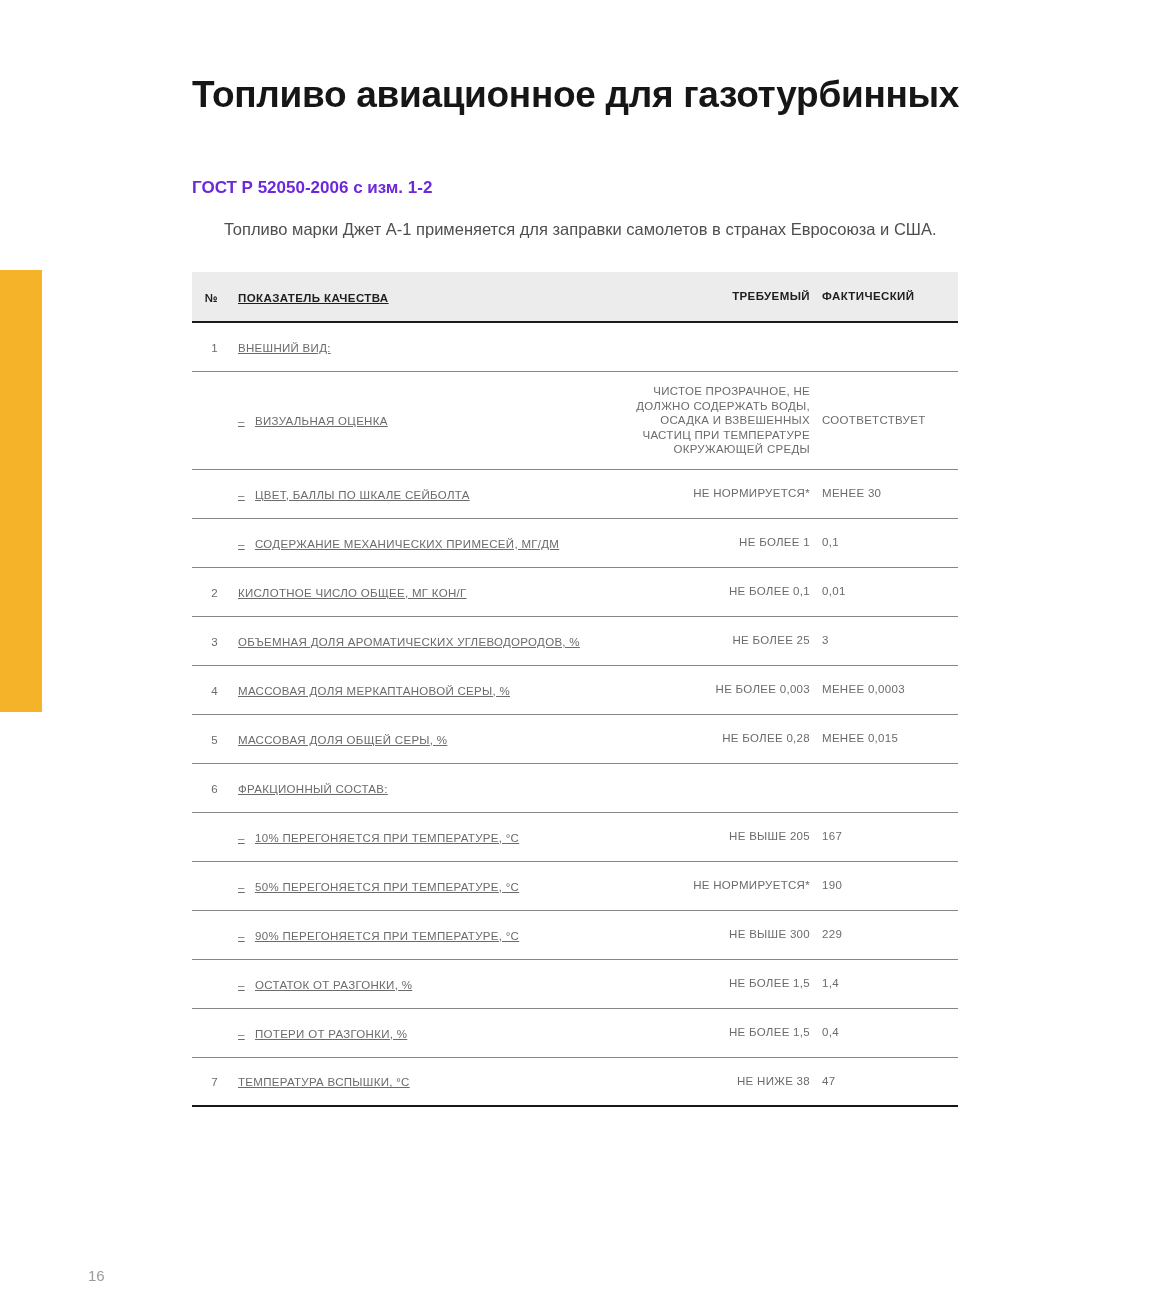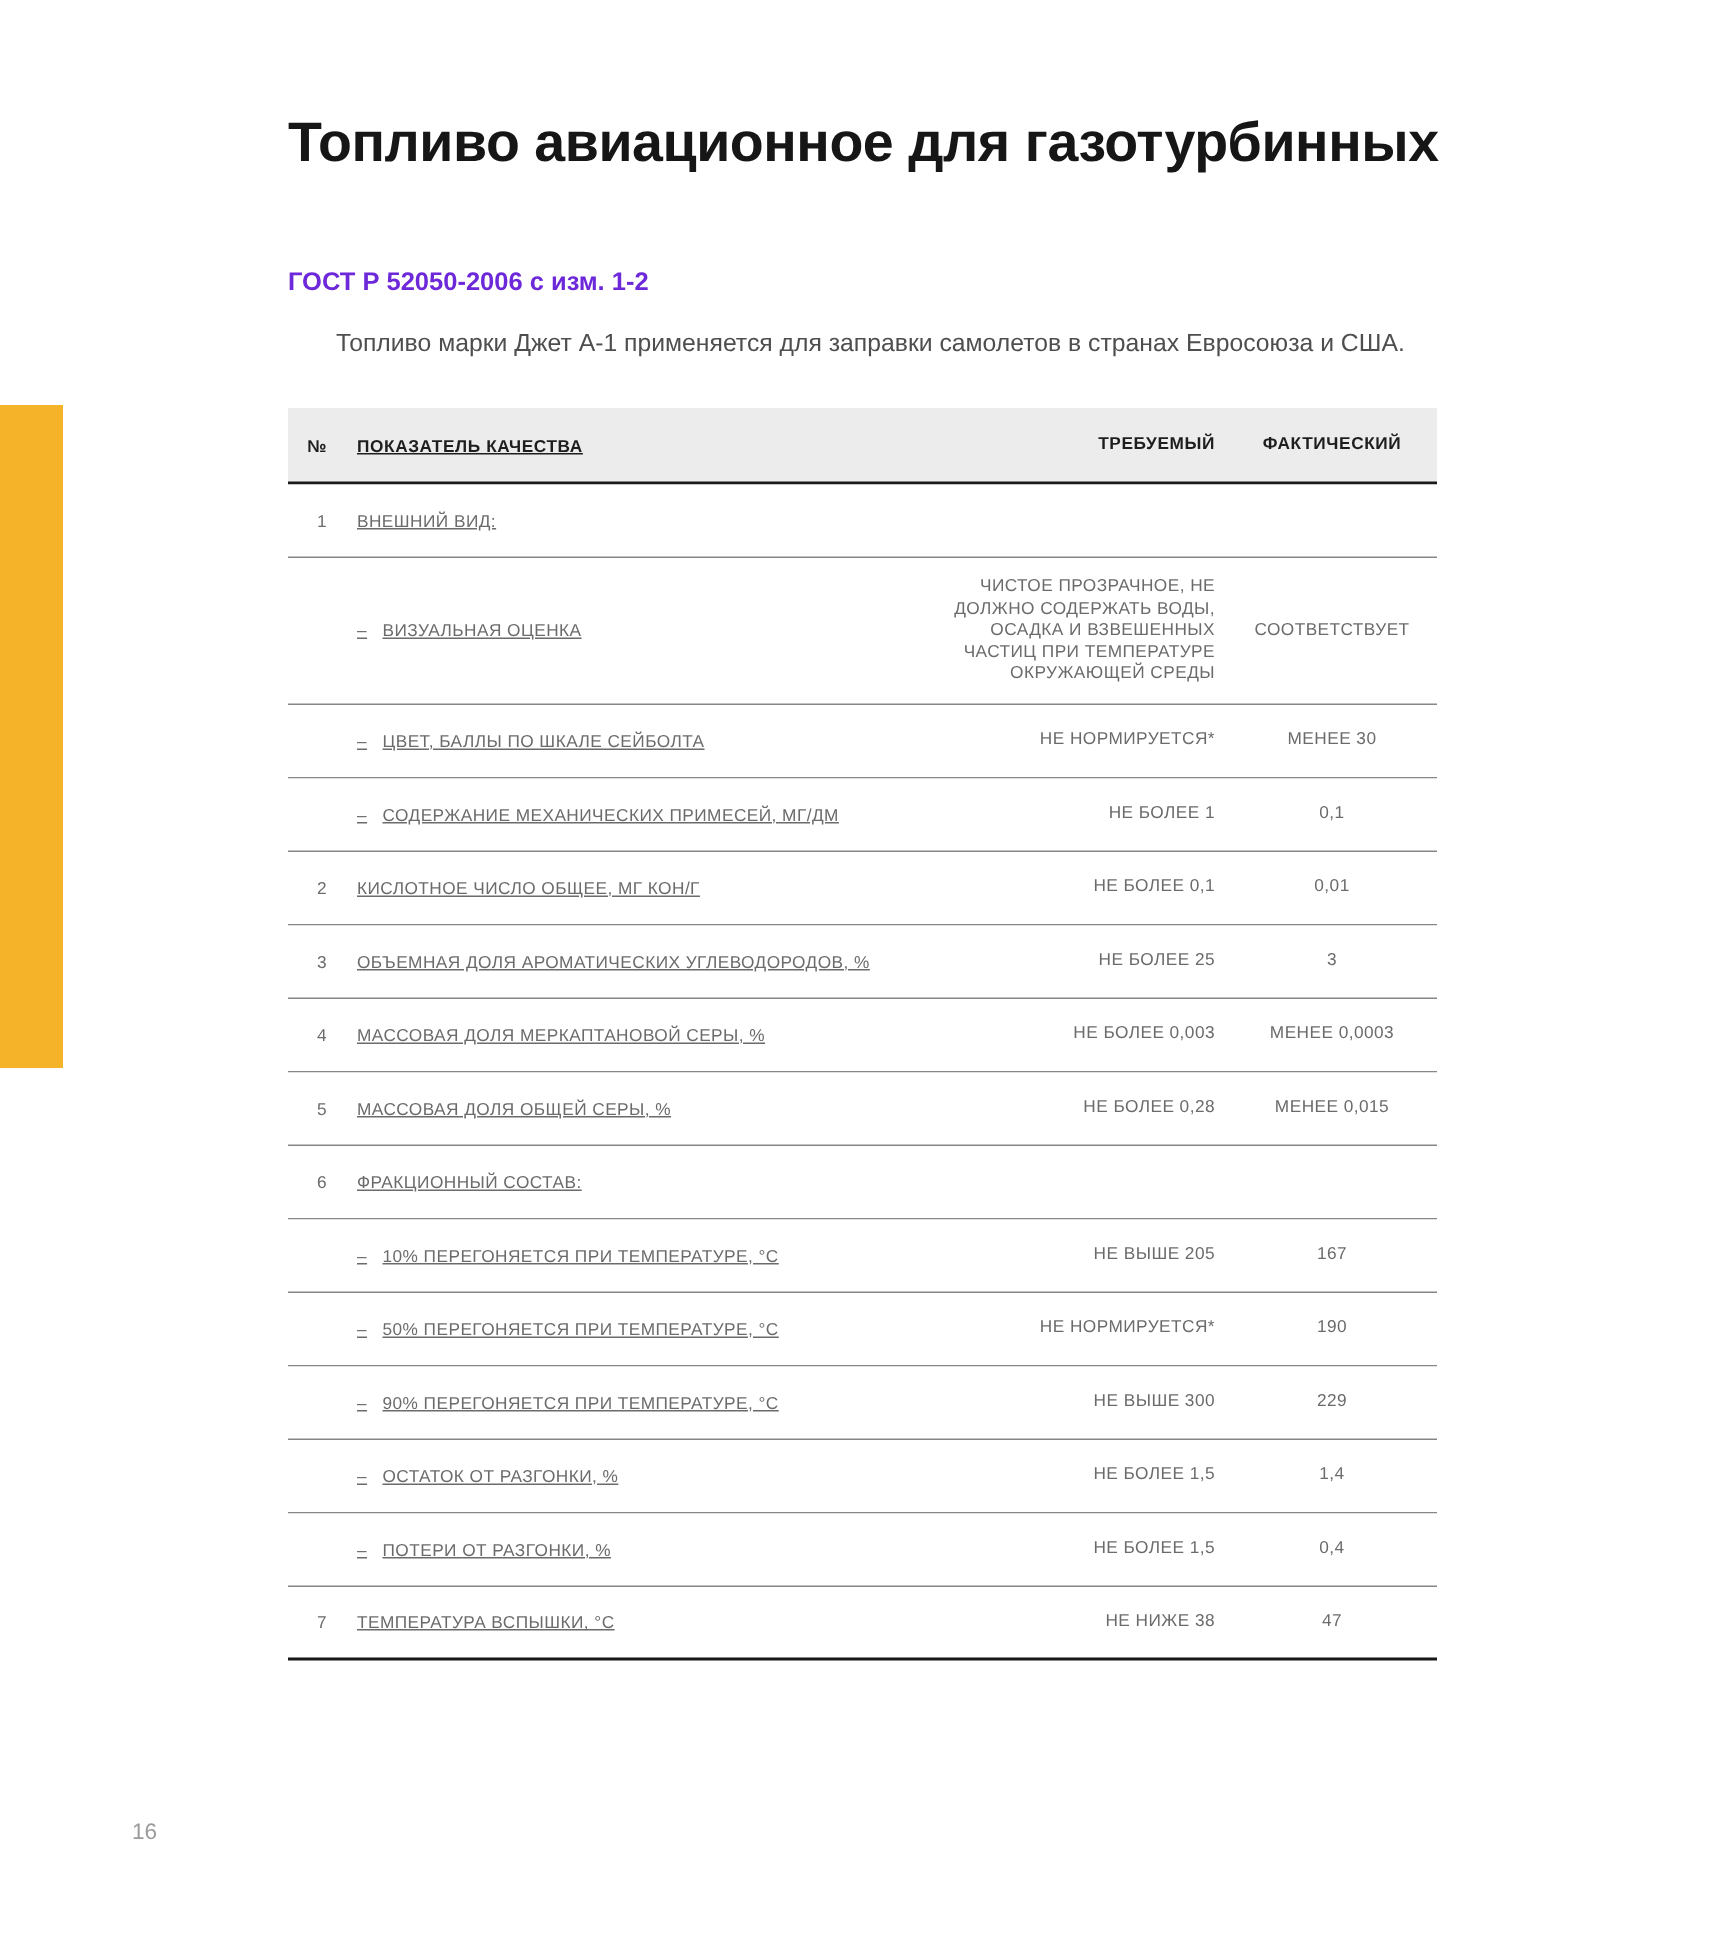--- a/index.html
+++ b/index.html
@@ -97,28 +97,27 @@
     display: inline-block;
   }
   .cell.req {
     flex: 0 0 195px;
     text-align: right;
     line-height: 14.5px;
     padding: 0 8px;
   }
   .cell.fact {
     flex: 0 0 140px;
-    text-align: center;
     line-height: 14.5px;
     padding: 0 4px;
   }
 
   .page-number {
     position: absolute;
-    left: 88px; top: 1213px;
+    left: 88px; top: 1267px;
     font-size: 15px;
     color: #9b9b9b;
   }
 </style>
 </head>
 <body>
 
 <div class="accent-bar" style="background: rgb(245, 179, 42);"></div>
 
 <h1 class="page-title">

